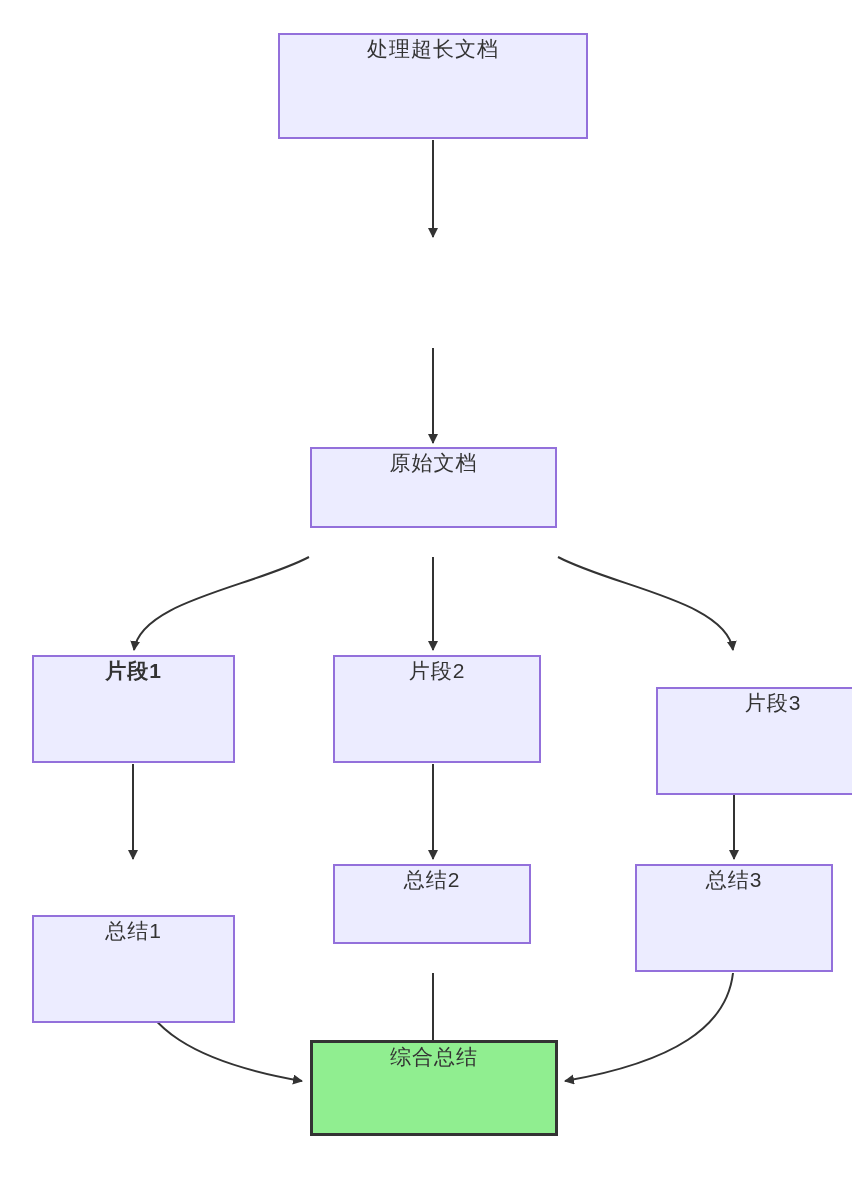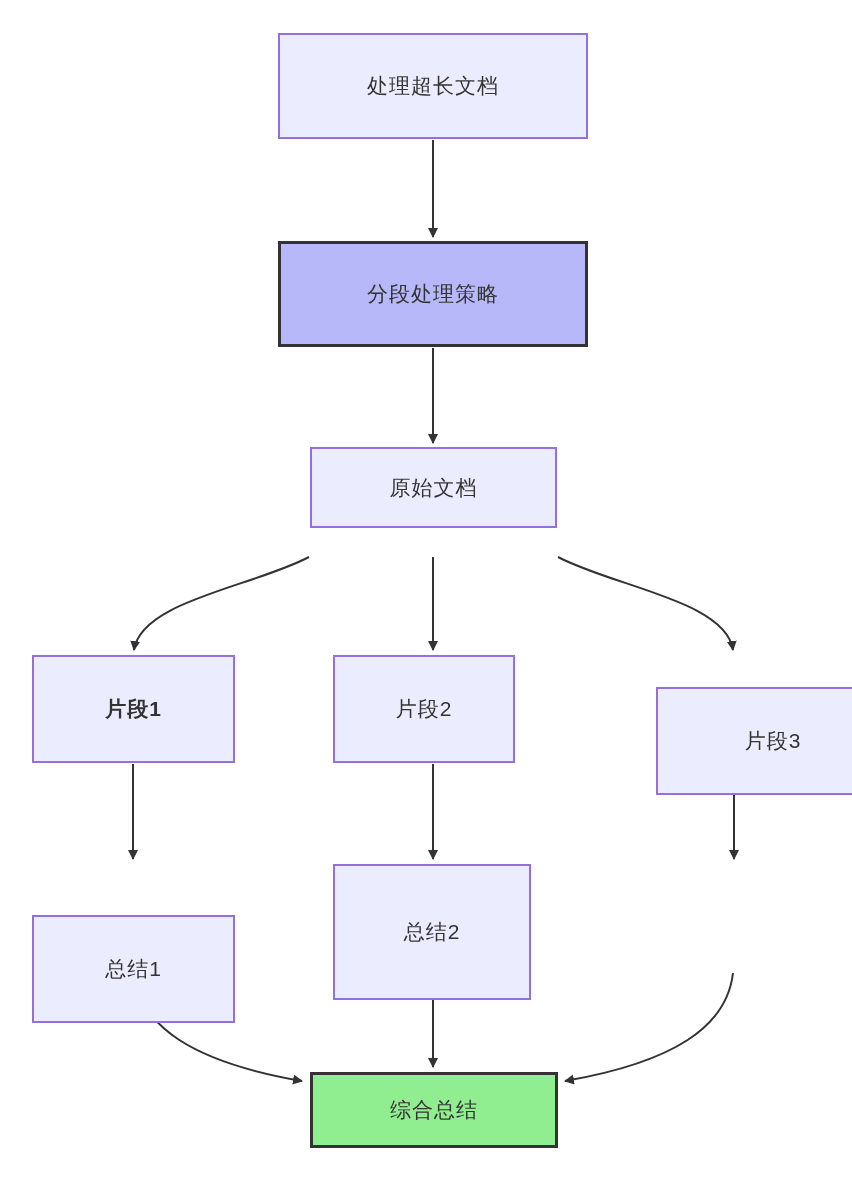--- a/index.html
+++ b/index.html
@@ -27,21 +27,20 @@
     stroke-width: 2px;
   }
   .arrowhead {
     fill: var(--edge, #333);
     stroke: none;
   }
   .node {
     position: absolute;
     box-sizing: border-box;
     display: flex;
-    align-items: center;
     justify-content: center;
     text-align: center;
     font-size: 21px;
     color: var(--text, #333);
     letter-spacing: 1px;
   }
   .node.default {
     background: var(--node-fill, #ECECFF);
     border: 2px solid var(--node-stroke, #9370DB);
   }
@@ -79,46 +78,46 @@
 
     <path class="edge" d="M134,973 C140,1026 192,1062 302,1081" marker-end="url(#arrow)"></path>
     <path class="edge" d="M433,973 L433,1067" marker-end="url(#arrow)"></path>
     <path class="edge" d="M733,973 C727,1026 675,1062 565,1081" marker-end="url(#arrow)"></path>
   </svg>
 
   <div class="node default" style="left:278px; top:33px;  width:310px; height:106px;">
     <span>处理超长文档</span>
   </div>
 
-  <div class="node emphasis" style="left:278px; top:241px; width:310px; height:106px;">
-    <span>分段处理策略</span>
-  </div>
 
   <div class="node default" style="left:310px; top:447px; width:247px; height:81px;">
     <span>原始文档</span>
   </div>
 
   <div class="node default" style="left:32px;  top:655px; width:203px; height:108px;font-weight:bold;">
     <span>片段1</span>
   </div>
 
-  <div class="node default" style="left:333px; top:655px; width:182px; height:108px;">
+  <div class="node default" style="left:333px; top:655px; width:208px; height:108px;">
     <span>片段2</span>
   </div>
 
   <div class="node default" style="left:656px; top:655px; width:234px; height:108px;margin-top:32px;">
     <span>片段3</span>
   </div>
 
   <div class="node default" style="left:32px;  top:915px; width:203px; height:108px;">
     <span>总结1</span>
   </div>
 
-  <div class="node default" style="left:333px; top:864px; width:198px; height:136px;">
+  <div class="node default" style="left:333px; top:864px; width:198px; height:80px;">
     <span>总结2</span>
   </div>
 
+  <div class="node default" style="left:635px; top:864px; width:198px; height:108px;">
+    <span>总结3</span>
+  </div>
 
-  <div class="node success" style="left:310px; top:1072px; width:248px; height:76px;">
+  <div class="node success" style="left:310px; top:1040px; width:248px; height:96px;">
     <span>综合总结</span>
   </div>
 
 </div>
 
 </body></html>

